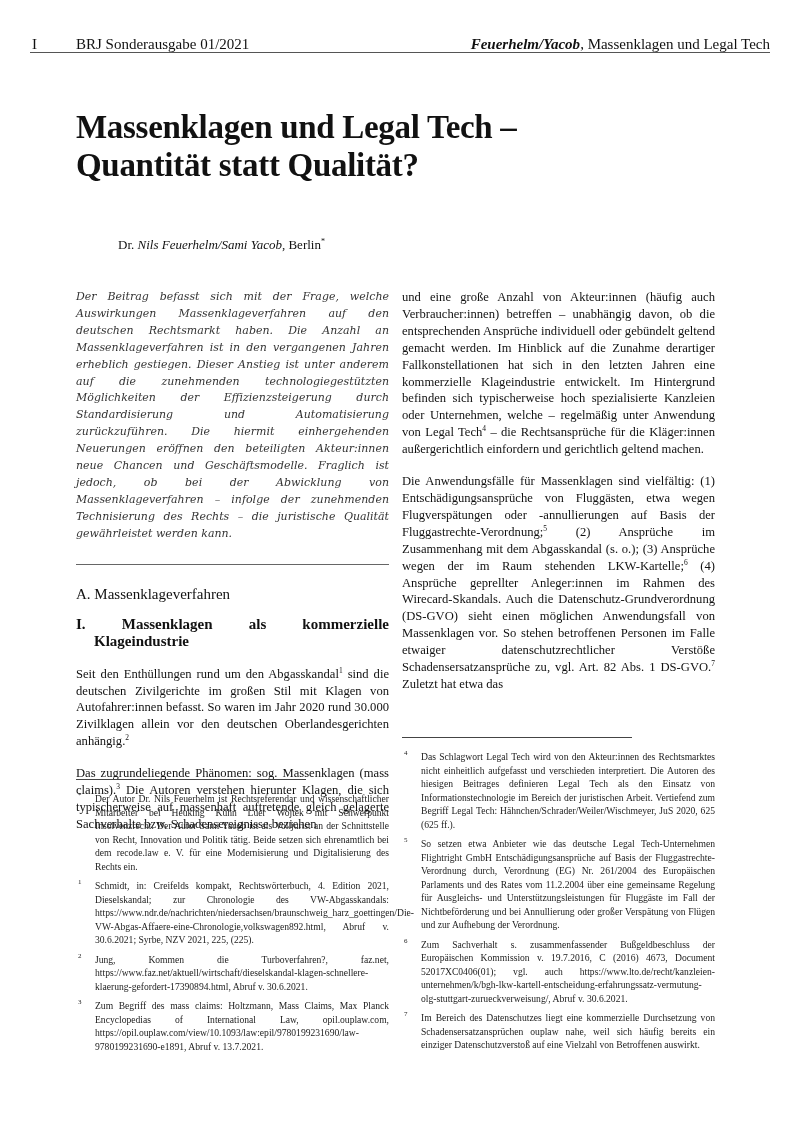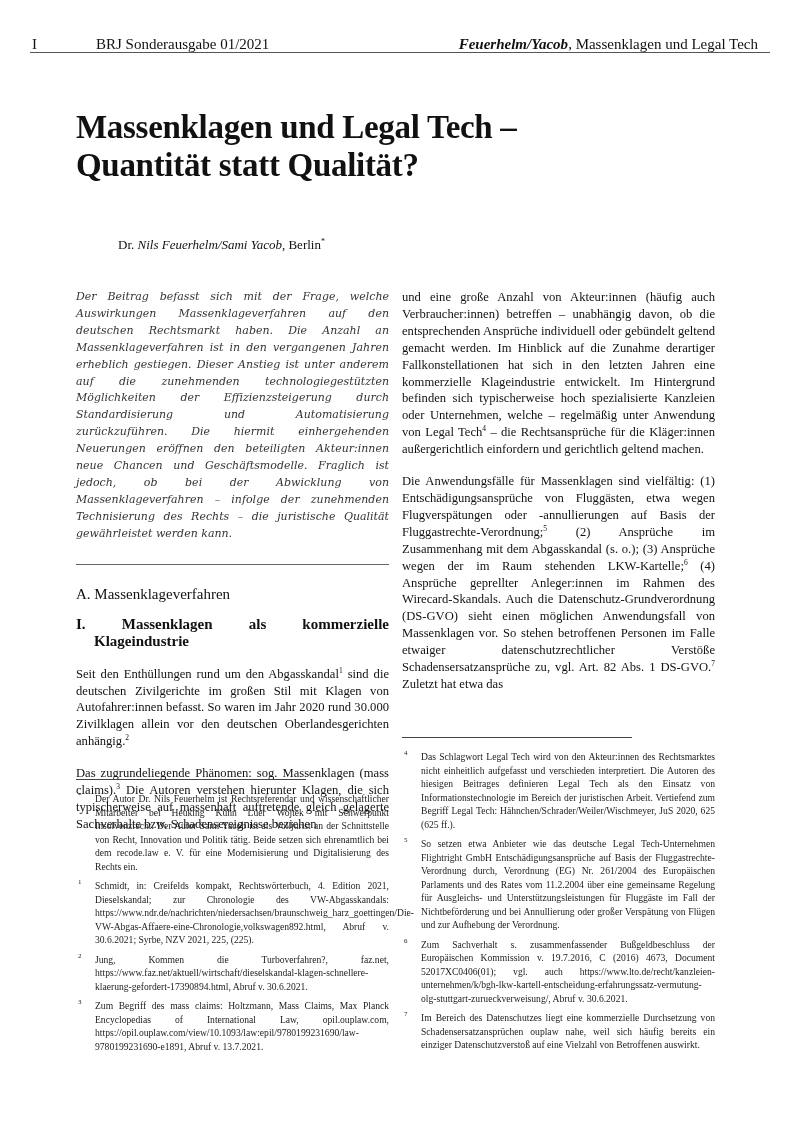--- a/index.html
+++ b/index.html
@@ -1,20 +1,20 @@
 <!DOCTYPE html>
 <html><head>
 <meta charset="utf-8">
 <style>
   html, body { margin: 0; padding: 0; background: #ffffff; }
   body { width: 800px; height: 1130px; position: relative; overflow: hidden; color: #111; font-family: "Liberation Serif", "DejaVu Serif", serif; }
   .header { position: absolute; left: 30px; top: 30px; width: 740px; height: 22px; border-bottom: 1.5px solid #555; font-size: 15px; }
   .header .pageno { position: absolute; left: 2px; top: 6px; }
-  .header .journal { position: absolute; left: 66px; top: 6px; }
-  .header .running { position: absolute; right: 12px; top: 6px; }
+  .header .journal { position: absolute; left: 46px; top: 6px; }
+  .header .running { position: absolute; right: 0; top: 6px; }
   .header .running i { font-weight: bold; }
   .title { position: absolute; left: 76px; top: 108px; width: 640px; font-size: 33px; font-weight: bold; line-height: 38px; letter-spacing: -0.3px; }
   .byline { position: absolute; left: 118px; top: 237px; font-size: 13px; }
   .byline sup { font-size: 8px; }
   .col { position: absolute; width: 313px; font-size: 12.6px; line-height: 16.9px; text-align: justify; }
   .col-left { left: 76px; top: 289px; }
   .col-right { left: 402px; top: 289px; }
   .abstract { font-style: italic; color: #333; font-family: "DejaVu Serif", serif; font-size: 11px; line-height: 16.9px; margin: 0 0 20px 0; padding-bottom: 21px; border-bottom: 1.3px solid #666; }
   p { margin: 0 0 15px 0; }
   h2 { font-size: 15px; font-weight: normal; margin: 0 0 13px 0; line-height: 18px; }

